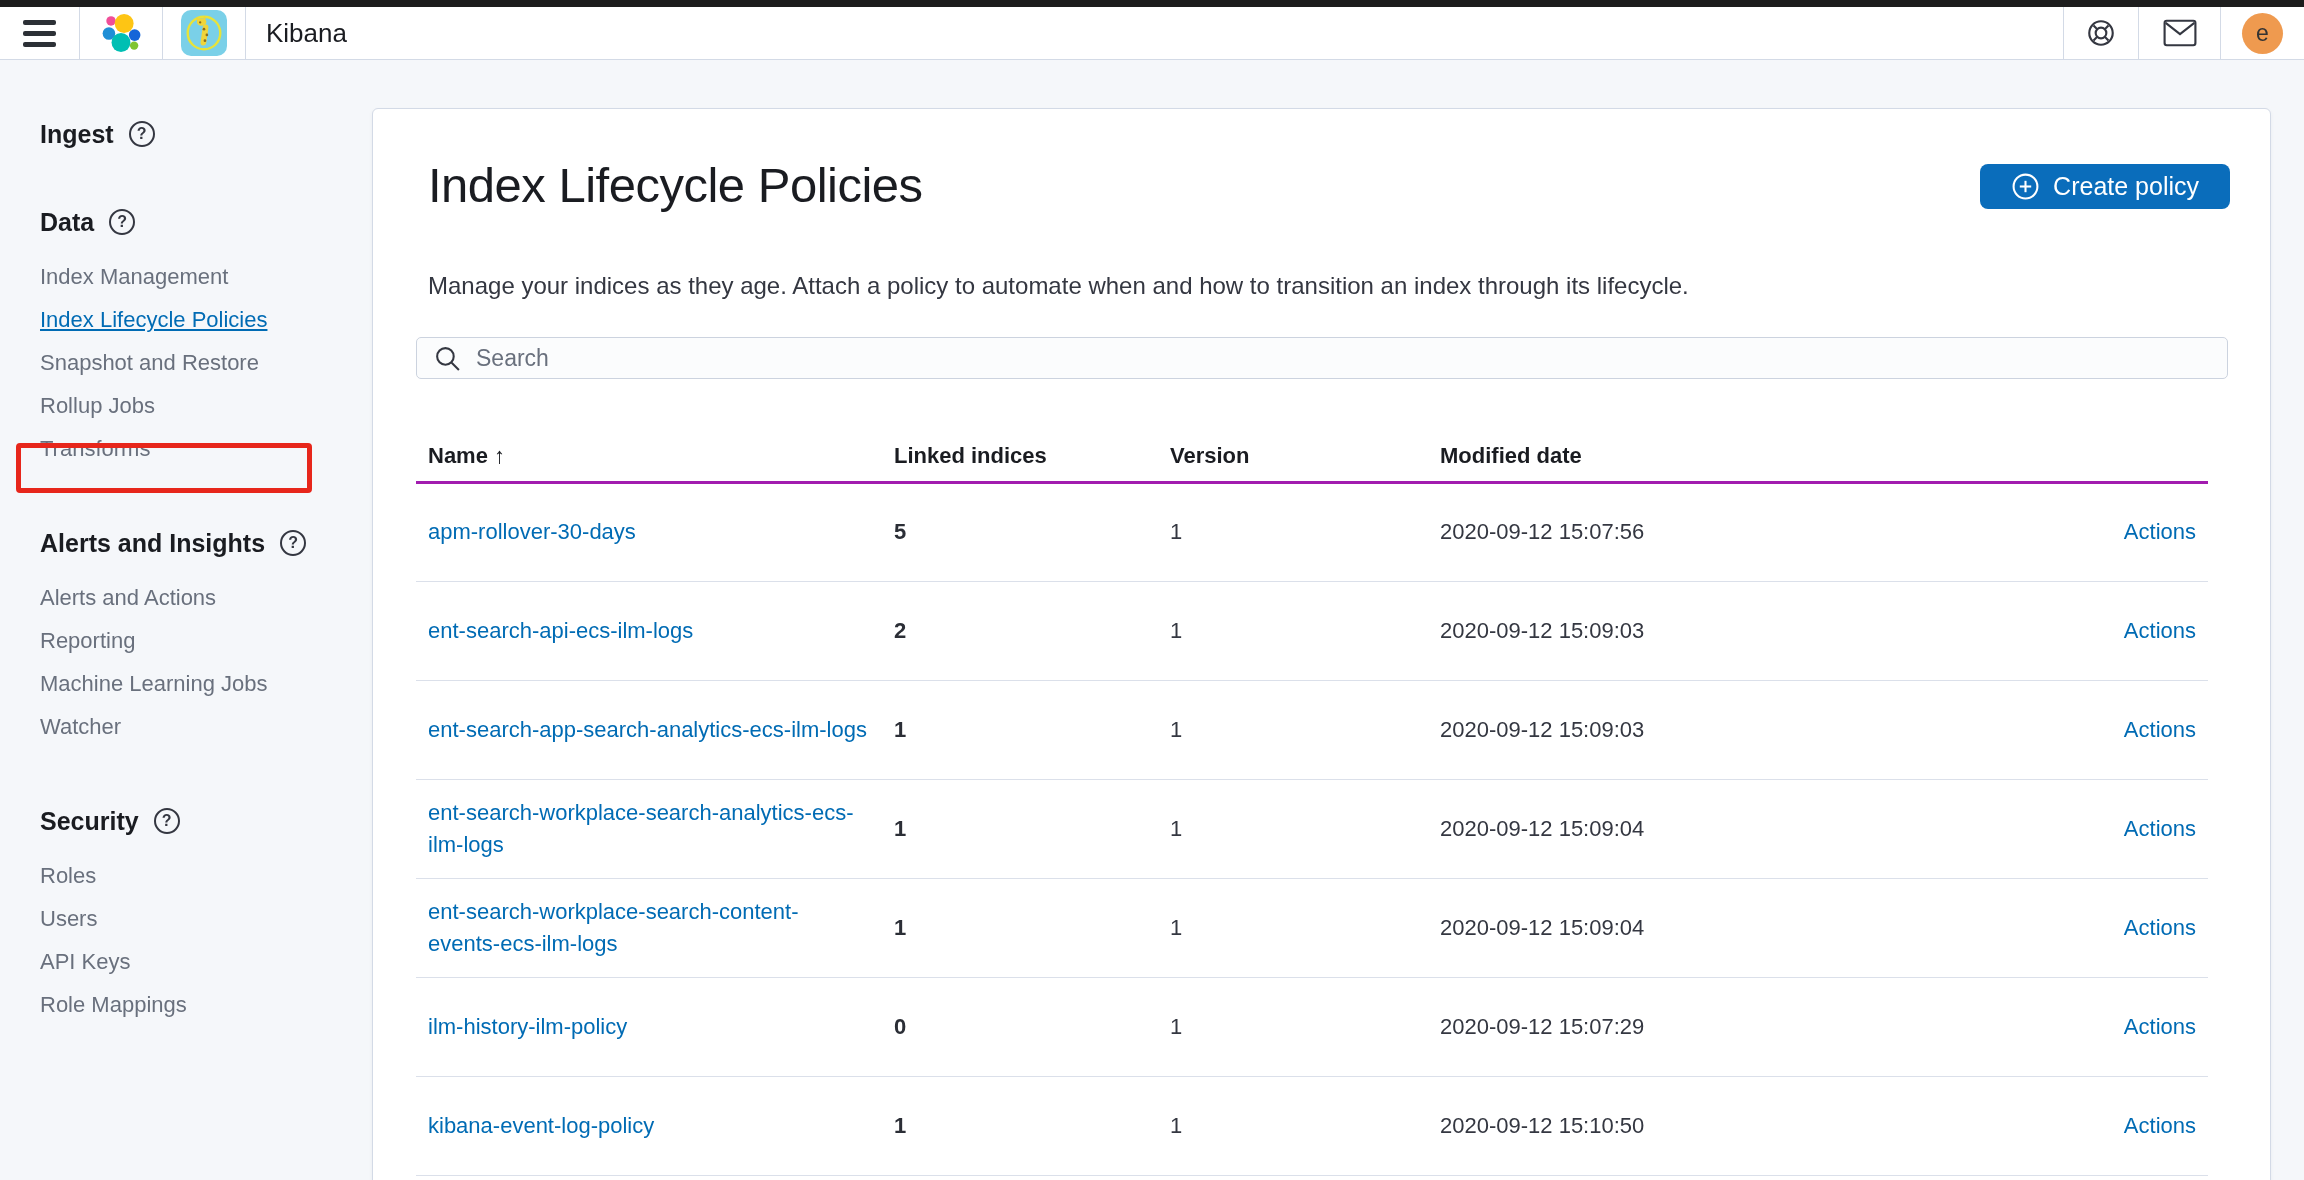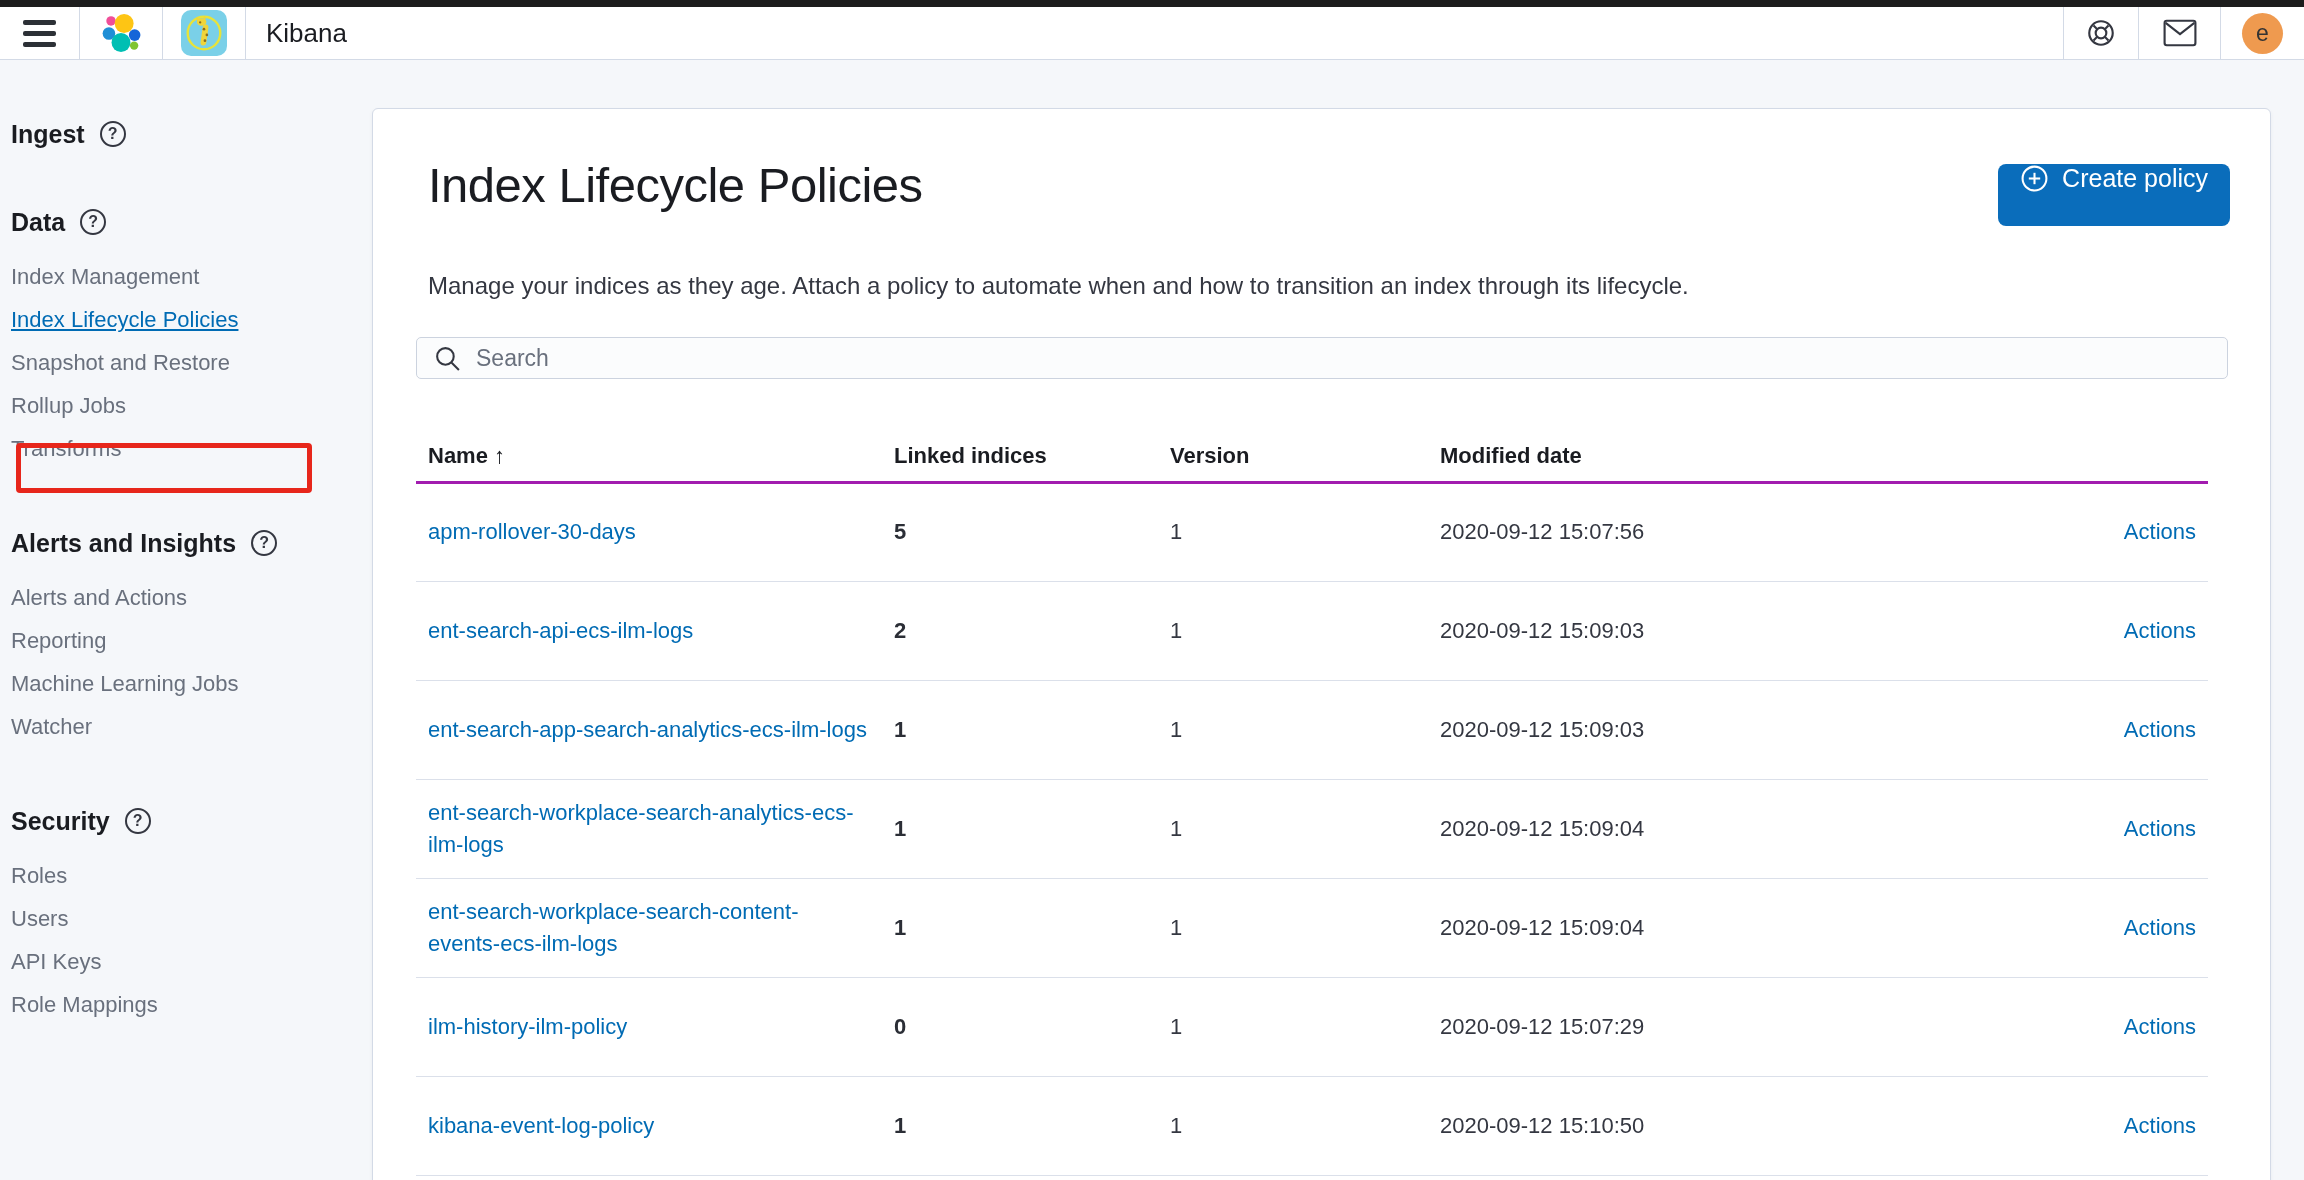--- a/index.html
+++ b/index.html
@@ -26,39 +26,39 @@
   .logo-block{width:83px;border-right:1px solid var(--border);cursor:pointer;}
   .space-block{width:83px;border-right:1px solid var(--border);cursor:pointer;}
   .space-chip{width:46px;height:46px;border-radius:10px;background:#7ad0e8;display:flex;align-items:center;justify-content:center;}
   .app-title{padding-left:20px;font-size:26px;font-weight:400;color:var(--text);display:flex;align-items:center;}
   .hdr-right{margin-left:auto;display:flex;align-items:stretch;}
   .icon-block{border-left:1px solid var(--border);display:flex;align-items:center;justify-content:center;cursor:pointer;}
   .help-block{width:75px;} .mail-block{width:82px;} .avatar-block{width:84px;}
   .avatar{width:41px;height:41px;border-radius:50%;background:var(--orange);
     display:flex;align-items:center;justify-content:center;font-size:23px;color:#333;}
   
-  .sidebar{position:absolute;left:0;top:61px;width:308px;padding-left:11px;}
+  .sidebar{position:absolute;left:0;top:61px;width:308px;padding-left:40px;}
   .nav-section{margin-top:58px;}
   .nav-section:first-child{margin-top:58px;}
   .nav-heading{font-size:25px;font-weight:700;color:var(--text);height:30px;line-height:30px;display:flex;align-items:center;gap:15px;}
   .q-circle{width:26px;height:26px;border:2px solid #343741;border-radius:50%;font-size:16px;font-weight:600;
     color:#343741;display:inline-flex;align-items:center;justify-content:center;line-height:1;cursor:pointer;}
   .nav-items{margin-top:18px;}
   .nav-item{height:43px;line-height:43px;font-size:22px;color:var(--subdued);cursor:pointer;white-space:nowrap;}
   .nav-item.active a{color:var(--primary);text-decoration:underline;}
   .nav-item a{color:inherit;text-decoration:none;}
   .annotation-box{position:absolute;left:16px;top:382px;width:296px;height:50px;
     border:5px solid var(--red);border-radius:4px;pointer-events:none;}
   
   .panel{position:absolute;left:372px;top:108px;width:1899px;height:1140px;background:var(--panel-bg);
     border:1px solid var(--border);border-radius:6px;box-shadow:0 2px 4px rgba(50,60,80,.06);}
   .page-title{position:absolute;left:55px;top:45px;font-size:49px;font-weight:300;color:var(--text);letter-spacing:-.5px;line-height:62px;}
   .page-desc{position:absolute;left:55px;top:140px;font-size:24px;color:var(--text-mid);line-height:33px;margin-top:20px;}
-  .create-btn{position:absolute;right:40px;top:55px;height:62px;padding:0 22px;background:var(--btn);
-    border:none;border-radius:8px;color:#fff;font-size:25px;font-family:inherit;display:flex;align-items:flex-start;gap:13px;cursor:pointer;}
+  .create-btn{position:absolute;right:40px;top:55px;height:45px;padding:0 31px;background:var(--btn);
+    border:none;border-radius:8px;color:#fff;font-size:25px;font-family:inherit;display:flex;align-items:center;gap:13px;cursor:pointer;}
   .search-wrap{position:absolute;left:43px;top:228px;width:1812px;height:42px;background:#fbfcfd;
     border:1px solid #ccd3df;border-radius:5px;display:flex;align-items:center;padding:0 16px;}
   .search-wrap input{border:none;outline:none;background:transparent;font-family:inherit;font-size:23px;
     color:var(--text-mid);flex:1;margin-left:14px;}
   .search-wrap input::placeholder{color:var(--subdued);}
   
   .tbl{position:absolute;left:43px;top:322px;width:1792px;border-collapse:collapse;table-layout:fixed;}
   .tbl th{font-size:22px;font-weight:700;color:var(--text);text-align:left;height:51px;
     border-bottom:3px solid #a21caf;padding:0 12px;cursor:pointer;}
   .tbl td{font-size:22px;color:var(--text-mid);height:99px;border-bottom:1px solid #dbe0ea;

